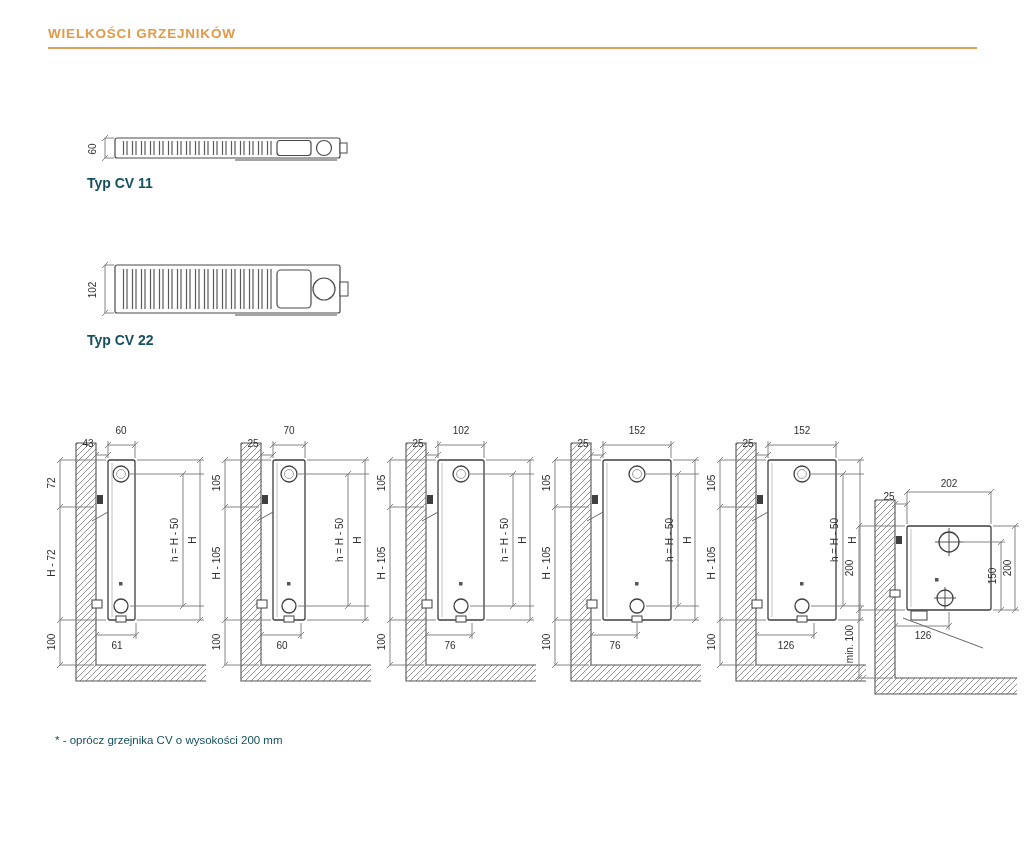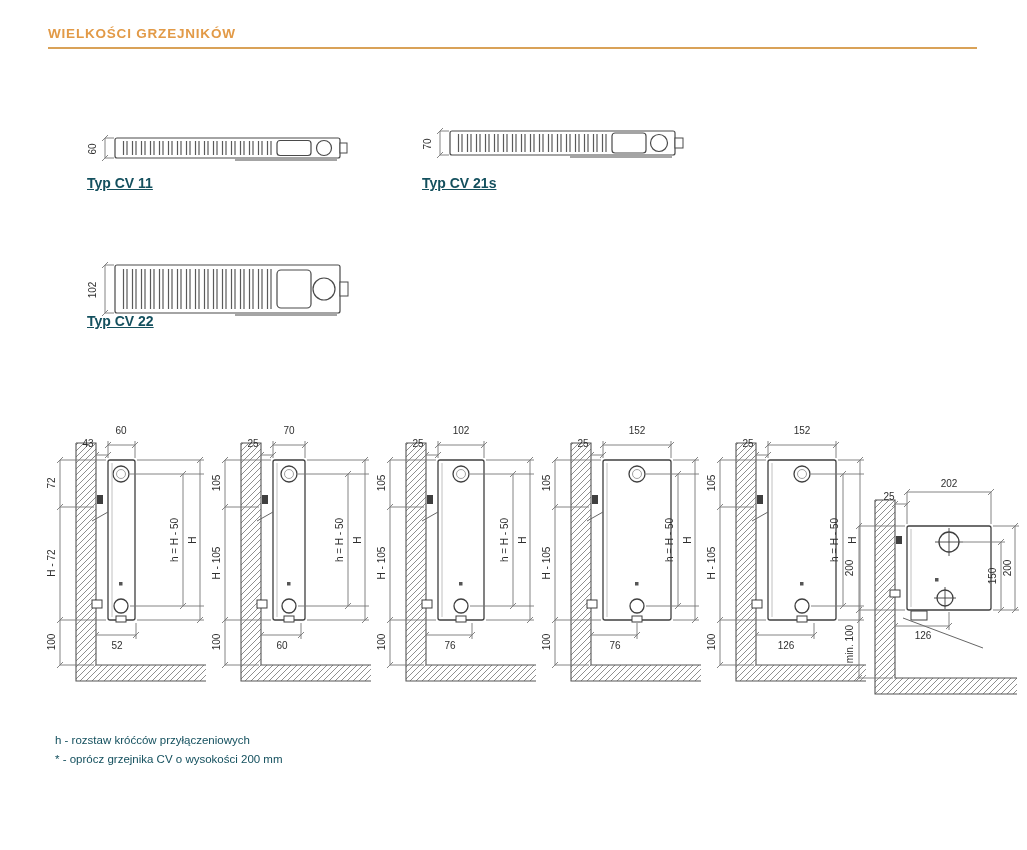--- a/index.html
+++ b/index.html
@@ -9,21 +9,21 @@
          letter-spacing:.8px;font-weight:bold;}
   .title-rule{position:absolute;left:48px;top:47px;width:929px;height:2px;background:#D9A258;}
   .subtitle{position:absolute;left:48px;top:378px;color:#14505E;font-size:13px;font-weight:bold;}
   .tv,.sv,.detail{position:absolute;}
   .tv svg,.sv svg,.detail svg{position:absolute;left:0;top:0;}
   .dim{position:absolute;font-size:10px;color:#2e2e2e;text-align:center;height:12px;line-height:12px;}
   .dimv{position:absolute;font-size:10px;color:#2e2e2e;text-align:center;width:40px;height:14px;
         line-height:14px;transform:rotate(-90deg);}
   .dimv.w56{width:56px;}
   .dimv.w70{width:70px;}
-  .typlabel{position:absolute;left:2px;font-weight:bold;font-size:14px;color:#14505E;white-space:nowrap;text-decoration:underline;}
+  .typlabel{position:absolute;left:2px;font-weight:bold;font-size:14px;color:#14505E;white-space:nowrap;}
   .legend{position:absolute;left:55px;top:731px;color:#14505E;font-size:11.5px;line-height:18.5px;}
   .legend div{white-space:nowrap;}
   .defs-holder{position:absolute;width:0;height:0;overflow:hidden;}
 </style>
 </head>
 <body>
 
 <div class="page">
 
   <svg class="defs-holder">
@@ -52,56 +52,38 @@
       </g>
       <g stroke="#777" stroke-width="0.9" fill="none">
         <path d="M20,5 V25 M20,5 H29 M20,25 H29"></path>
         <path d="M17,8 l6,-6 M17,28 l6,-6"></path>
       </g>
     </svg>
     <div class="dimv" style="left:-12px;top:17px">60</div>
     <div class="typlabel" style="top:50px">Typ CV 11</div>
   </div>
 
-  <div class="tv" style="left:420px;top:118px;width:265px;height:82px">
-    <svg width="265" height="49" viewBox="0 0 265 49" style="top:8px">
-      <g stroke="#4a4a4a" fill="#fff" stroke-width="1.2">
-        <rect x="30" y="5" width="225" height="24" rx="2"></rect>
-        <rect x="36" y="8" width="152" height="18" fill="url(#slots)" stroke="none"></rect>
-        <rect x="192" y="7" width="34" height="20" rx="3"></rect>
-        <circle cx="239" cy="17" r="8.5"></circle>
-        <rect x="255" y="12" width="8" height="10" stroke-width="1"></rect>
-        <path d="M150,31 H252" stroke-width="1" fill="none"></path>
-      </g>
-      <g stroke="#777" stroke-width="0.9" fill="none">
-        <path d="M20,5 V29 M20,5 H29 M20,29 H29"></path>
-        <path d="M17,8 l6,-6 M17,32 l6,-6"></path>
-      </g>
-    </svg>
-    <div class="dimv" style="left:-12px;top:19px">70</div>
-    <div class="typlabel" style="top:57px">Typ CV 21s</div>
-  </div>
 
   <div class="tv" style="left:85px;top:252px;width:265px;height:95px">
     <svg width="265" height="62" viewBox="0 0 265 62" style="top:8px">
       <g stroke="#4a4a4a" fill="#fff" stroke-width="1.2">
         <rect x="30" y="5" width="225" height="48" rx="2"></rect>
         <rect x="36" y="9" width="152" height="40" fill="url(#slots)" stroke="none"></rect>
         <rect x="192" y="10" width="34" height="38" rx="4"></rect>
         <circle cx="239" cy="29" r="11"></circle>
         <rect x="255" y="22" width="8" height="14" stroke-width="1"></rect>
         <path d="M150,55 H252" stroke-width="1" fill="none"></path>
       </g>
       <g stroke="#777" stroke-width="0.9" fill="none">
         <path d="M20,5 V53 M20,5 H29 M20,53 H29"></path>
         <path d="M17,8 l6,-6 M17,56 l6,-6"></path>
       </g>
     </svg>
     <div class="dimv" style="left:-12px;top:31px">102</div>
-    <div class="typlabel" style="top:61px">Typ CV 22</div>
+    <div class="typlabel" style="top:80px">Typ CV 22</div>
   </div>
 
 
 
 
   <div class="sv" style="left:48px;top:425px;width:170px;height:265px">
     <svg width="170" height="265" viewBox="0 0 170 265">
       <g>
         <rect x="28" y="18" width="20" height="222" fill="url(#hatch)"></rect>
         <rect x="28" y="240" width="130" height="16" fill="url(#hatch)"></rect>
@@ -131,21 +113,21 @@
         <path d="M45,213 l6,-6 M85,213 l6,-6"></path>
       </g>
     </svg>
     <div class="dim" style="left:48px;top:0;width:50px">60</div>
     <div class="dim" style="left:26px;top:13px;width:28px">43</div>
     <div class="dimv w56" style="left:-24px;top:51px">72</div>
     <div class="dimv w56" style="left:-24px;top:131px">H - 72</div>
     <div class="dimv w56" style="left:-24px;top:210px">100</div>
     <div class="dimv w70" style="left:92px;top:108px">h = H - 50</div>
     <div class="dimv w70" style="left:110px;top:108px">H</div>
-    <div class="dim" style="left:49px;top:215px;width:40px">52</div>
+    <div class="dim" style="left:49px;top:215px;width:40px">61</div>
   </div>
 
   <div class="sv" style="left:213px;top:425px;width:170px;height:265px">
     <svg width="170" height="265" viewBox="0 0 170 265">
       <g>
         <rect x="28" y="18" width="20" height="222" fill="url(#hatch)"></rect>
         <rect x="28" y="240" width="130" height="16" fill="url(#hatch)"></rect>
         <path d="M28,18 H48 V240 H158 M28,18 V256 H158" fill="none" stroke="#555" stroke-width="1.1"></path>
       </g>
       <g fill="#fff" stroke="#3f3f3f" stroke-width="1.3">
@@ -340,17 +322,16 @@
     <div class="dim" style="left:84px;top:0;width:40px">202</div>
     <div class="dim" style="left:32px;top:13px;width:24px">25</div>
     <div class="dimv w56" style="left:-23px;top:83px">200</div>
     <div class="dimv w56" style="left:-23px;top:159px">min. 100</div>
     <div class="dimv w56" style="left:120px;top:91px">150</div>
     <div class="dimv w56" style="left:135px;top:83px">200</div>
     <div class="dim" style="left:58px;top:152px;width:40px">126</div>
   </div>
 
   <div class="legend">
-    <div>h - rozstaw króćców przyłączeniowych</div>
     <div>* - oprócz grzejnika CV o wysokości 200 mm</div>
   </div>
 
 </div>
 
 </body></html>

